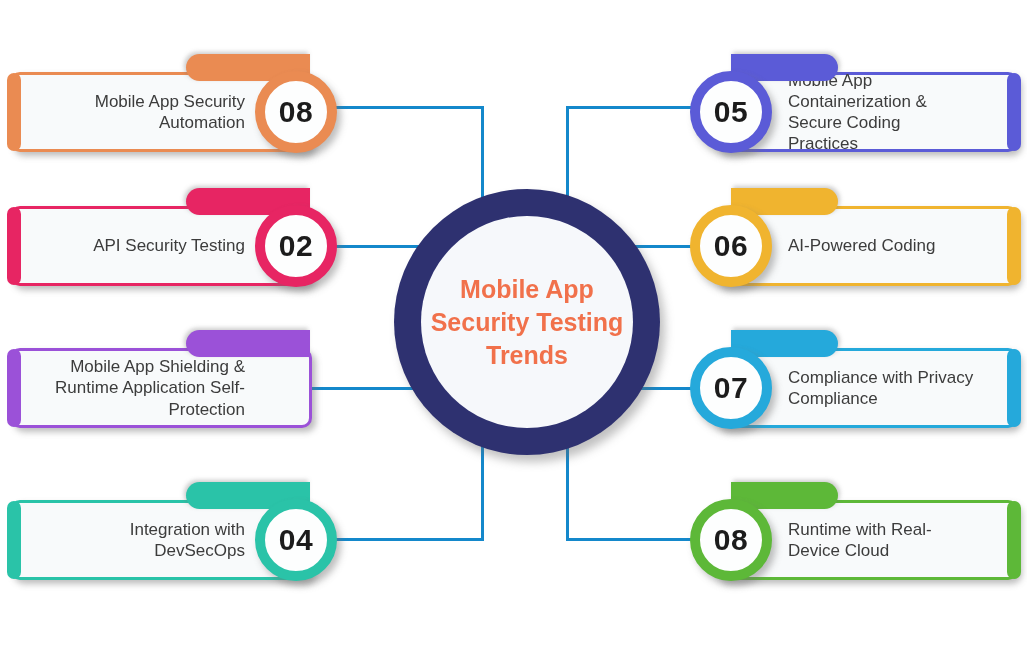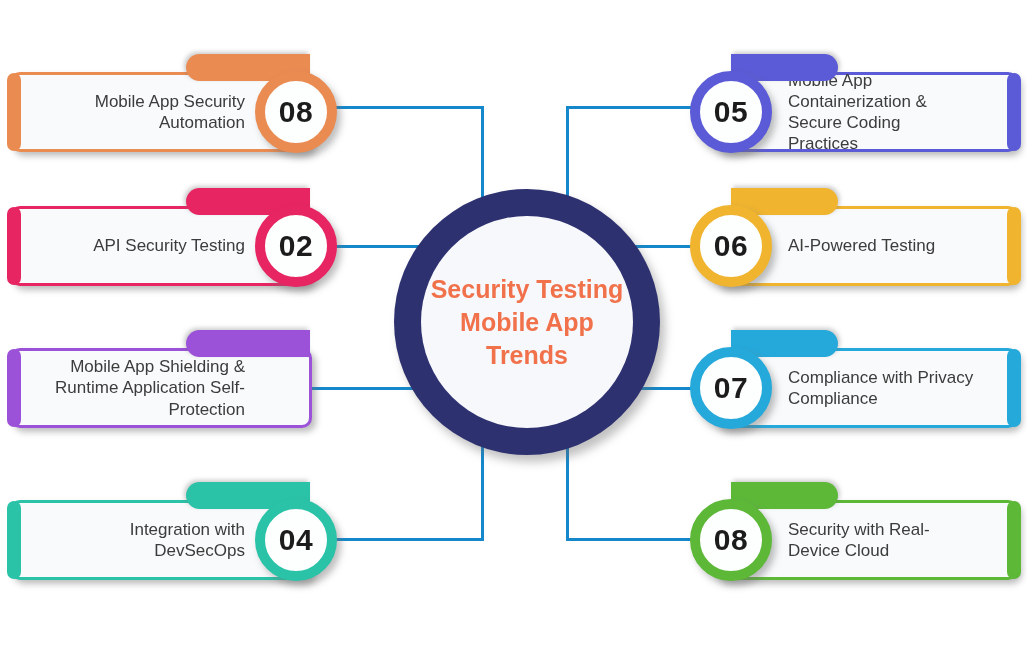--- a/index.html
+++ b/index.html
@@ -86,22 +86,22 @@
     <div style="left:630px;top:387px;width:130px;height:3px;"></div>
     <div style="left:300px;top:538px;width:184px;height:3px;"></div>
     <div style="left:481px;top:445px;width:3px;height:93px;"></div>
     <div style="left:566px;top:538px;width:194px;height:3px;"></div>
     <div style="left:566px;top:445px;width:3px;height:93px;"></div>
   </div>
 
   <div class="center-wrap" style="--ring: #2E3170; --inner: #F6F8FB; --title: #F1714B;">
     <div class="center-inner">
       <div class="center-title">
+        <div>Mobile App</div>
         <div>Security Testing</div>
-        <div>Mobile App</div>
         <div>Trends</div>
       </div>
     </div>
   </div>
 
   <div class="trend left" style="top: 71px; --c: #EA8B52;">
     <div class="pill"></div>
     <div class="card">
       <div class="edge"></div>
       <div class="label">Mobile App Security Automation</div>
@@ -149,21 +149,21 @@
     </div>
     <div class="badge">
       <span class="num">05</span>
     </div>
   </div>
 
   <div class="trend right" style="top: 205px; --c: #F0B42F;">
     <div class="pill"></div>
     <div class="card">
       <div class="edge"></div>
-      <div class="label">AI-Powered Testing</div>
+      <div class="label">AI-Powered Coding</div>
     </div>
     <div class="badge">
       <span class="num">06</span>
     </div>
   </div>
 
   <div class="trend right" style="top: 347px; --c: #25A9DB;">
     <div class="pill"></div>
     <div class="card">
       <div class="edge"></div>
@@ -171,20 +171,20 @@
     </div>
     <div class="badge">
       <span class="num">07</span>
     </div>
   </div>
 
   <div class="trend right" style="top: 499px; --c: #5DB838;">
     <div class="pill"></div>
     <div class="card">
       <div class="edge"></div>
-      <div class="label">Security with Real-Device Cloud</div>
+      <div class="label">Runtime with Real-Device Cloud</div>
     </div>
     <div class="badge">
       <span class="num">08</span>
     </div>
   </div>
 
 </div>
 
 </body></html>

